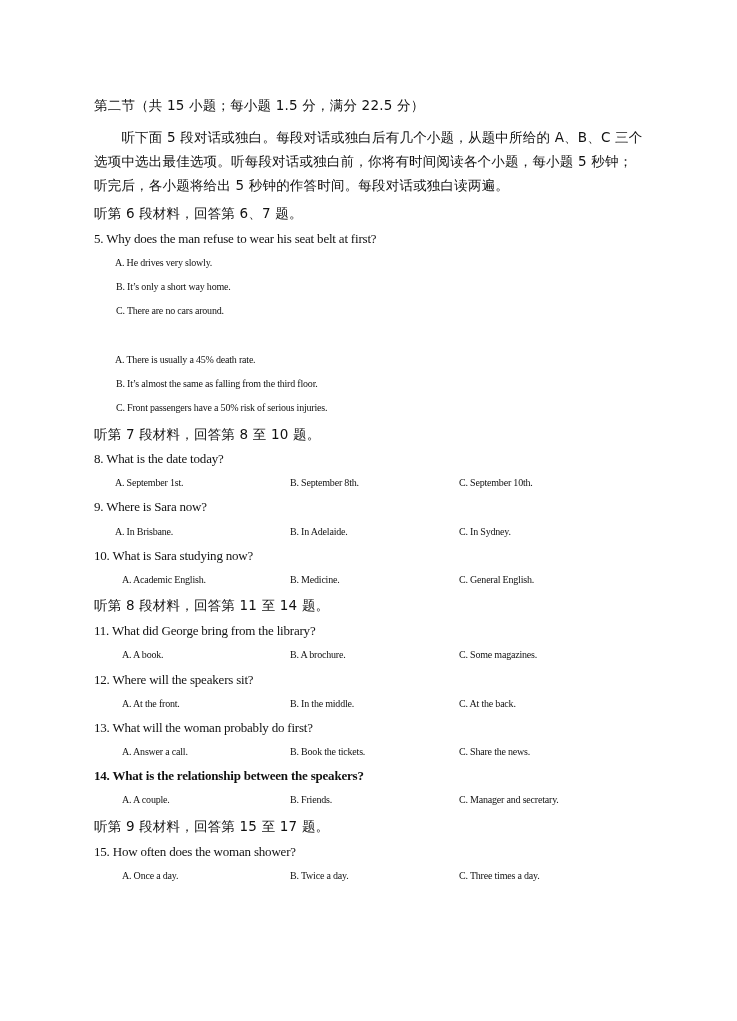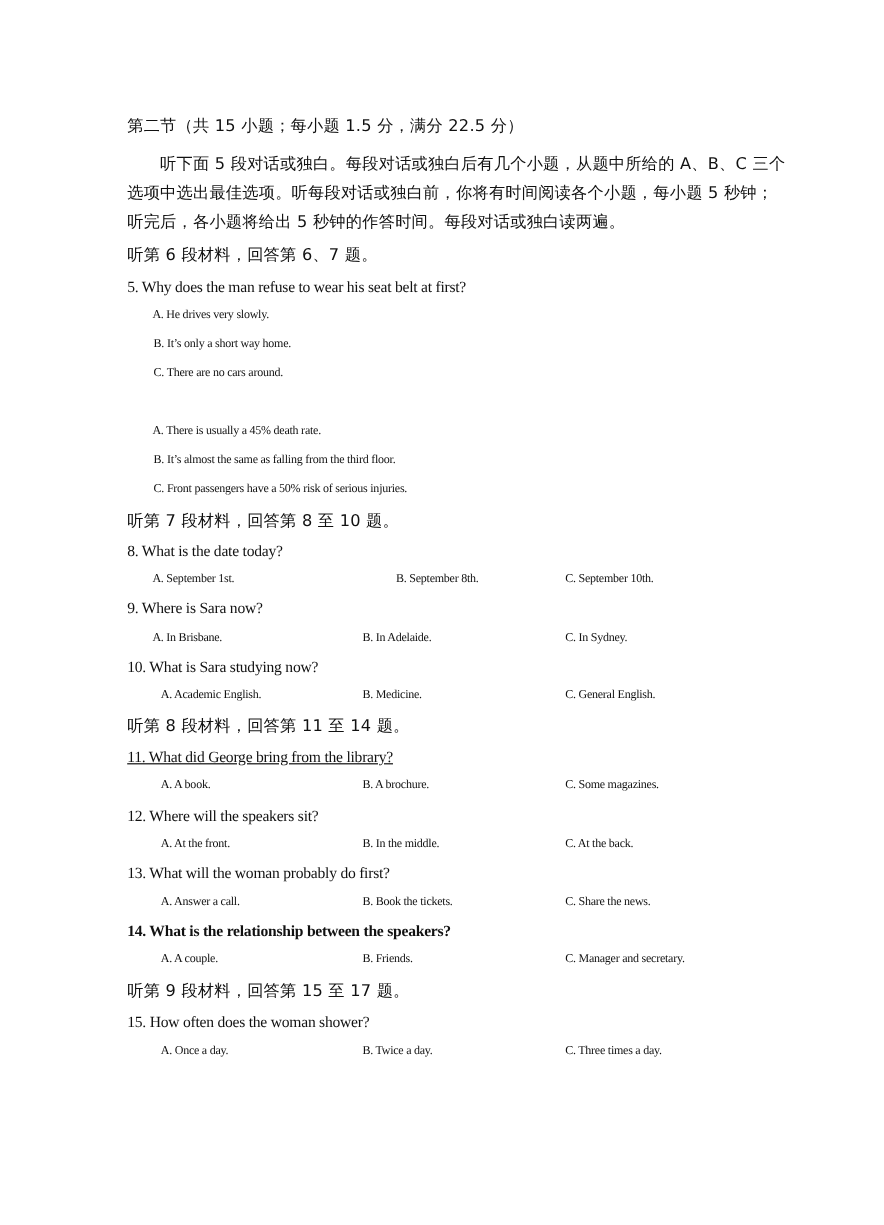--- a/index.html
+++ b/index.html
@@ -1,21 +1,21 @@
 <!DOCTYPE html>
 <html><head>
 <meta charset="utf-8">
 <style>
   html, body { margin: 0; padding: 0; background: #ffffff; }
   body {
     width: 737px; height: 1021px; position: relative; overflow: hidden;
     font-family: "Liberation Serif", "DejaVu Serif", serif;
     color: #111111;
   }
-  .page { position: absolute; left: 12px; top: 0; width: 665px; height: 1021px; }
+  .page { position: absolute; left: 0; top: 0; width: 665px; height: 1021px; }
   .line {
     position: absolute; left: 94px; font-size: 13px; line-height: 16px;
     white-space: nowrap; letter-spacing: -0.2px;
   }
   .cn { font-family: "DejaVu Sans", "Liberation Sans", sans-serif; font-size: 13.5px; letter-spacing: 0.2px; }
   .opt { position: absolute; font-size: 10px; line-height: 16px; white-space: nowrap; letter-spacing: -0.2px; }
 </style>
 </head>
 <body>
 
@@ -32,35 +32,35 @@
   <div class="opt" style="left:116px; top:279px;">B. It’s only a short way home.</div>
   <div class="opt" style="left:116px; top:303px;">C. There are no cars around.</div>
 
   <div class="opt" style="left:115px; top:352px;">A. There is usually a 45% death rate.</div>
   <div class="opt" style="left:116px; top:376px;">B. It’s almost the same as falling  from the third floor.</div>
   <div class="opt" style="left:116px; top:400px;">C. Front passengers have a 50% risk of serious injuries.</div>
 
   <div class="line cn" style="top:426px;">听第 7 段材料，回答第 8 至 10 题。</div>
   <div class="line" style="top:451px;">8. What is the date today?</div>
   <div class="opt" style="left:115px; top:475px;">A. September 1st.</div>
-  <div class="opt" style="left:290px; top:475px;margin-left:28px;">B. September 8th.</div>
+  <div class="opt" style="left:290px; top:475px;">B. September 8th.</div>
   <div class="opt" style="left:459px; top:475px;">C. September 10th.</div>
 
   <div class="line" style="top:499px;">9. Where is Sara now?</div>
   <div class="opt" style="left:115px; top:524px;">A. In Brisbane.</div>
   <div class="opt" style="left:290px; top:524px;">B. In Adelaide.</div>
   <div class="opt" style="left:459px; top:524px;">C. In Sydney.</div>
 
   <div class="line" style="top:548px;">10. What is Sara studying now?</div>
   <div class="opt" style="left:122px; top:572px;">A. Academic English.</div>
   <div class="opt" style="left:290px; top:572px;">B. Medicine.</div>
   <div class="opt" style="left:459px; top:572px;">C. General English.</div>
 
   <div class="line cn" style="top:597px;">听第 8 段材料，回答第 11 至 14 题。</div>
-  <div class="line" style="top:623px;text-decoration:underline;">11. What did George bring from the library?</div>
+  <div class="line" style="top:623px;">11. What did George bring from the library?</div>
   <div class="opt" style="left:122px; top:647px;">A. A book.</div>
   <div class="opt" style="left:290px; top:647px;">B. A brochure.</div>
   <div class="opt" style="left:459px; top:647px;">C. Some magazines.</div>
 
   <div class="line" style="top:672px;">12. Where will the speakers sit?</div>
   <div class="opt" style="left:122px; top:696px;">A. At the front.</div>
   <div class="opt" style="left:290px; top:696px;">B. In the middle.</div>
   <div class="opt" style="left:459px; top:696px;">C. At the back.</div>
 
   <div class="line" style="top:720px;">13. What will the woman probably do first?</div>

